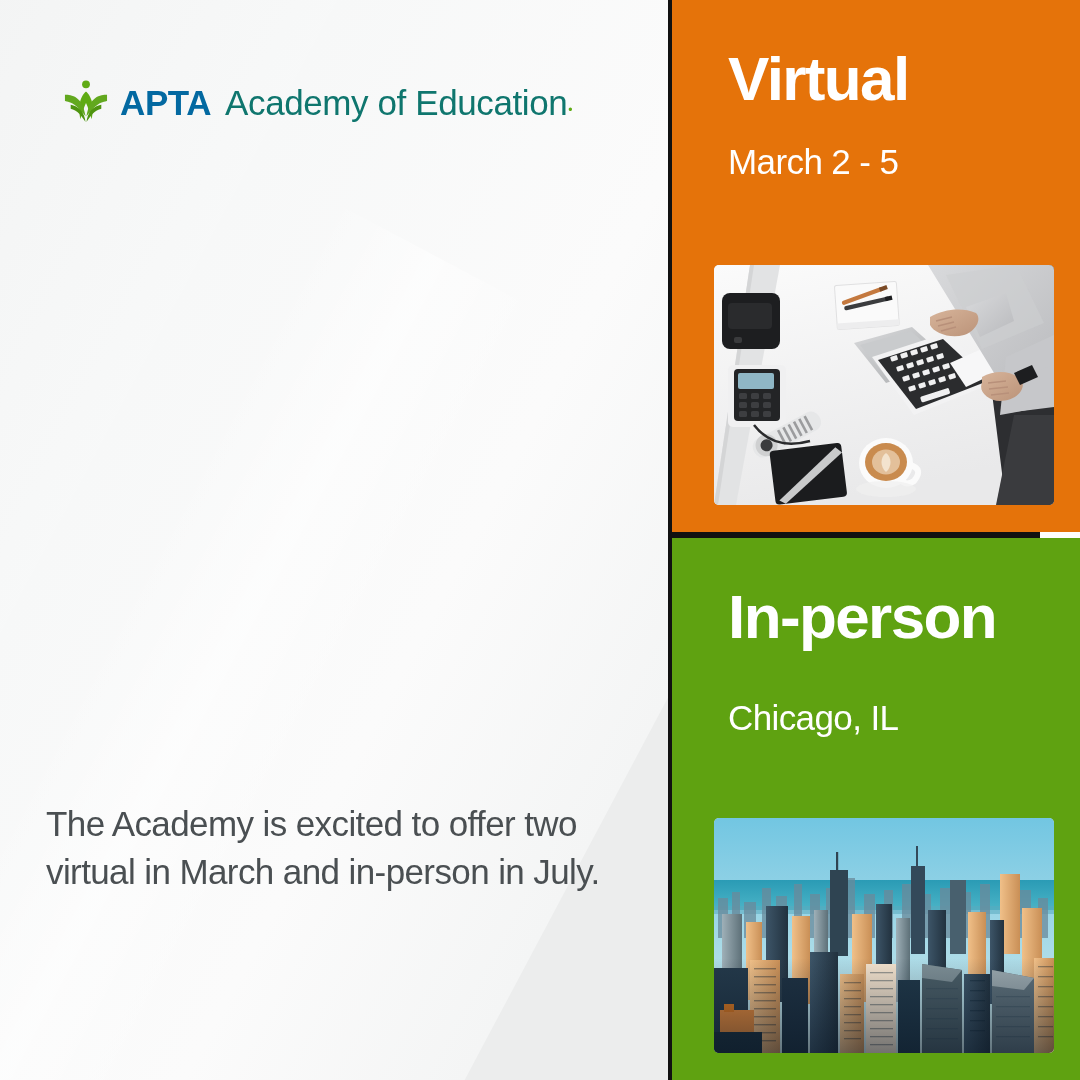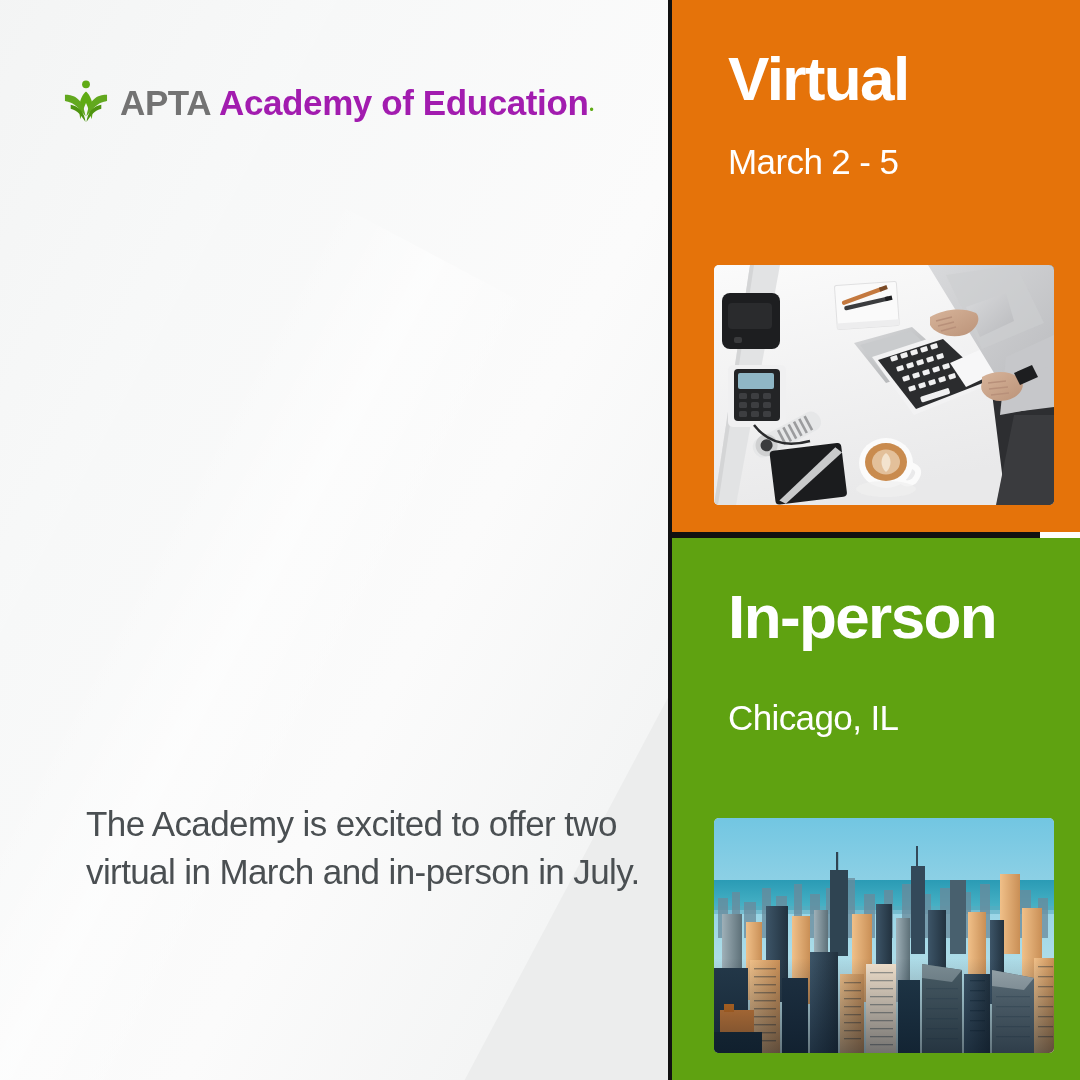--- a/index.html
+++ b/index.html
@@ -80,22 +80,22 @@
   }
   .logo-mark { width:48px; height:44px; display:block; flex:0 0 auto; }
   .logo-wordmark {
     font-size:35px;
     letter-spacing:-0.4px;
     white-space:nowrap;
     line-height:1;
     display:flex;
     align-items:baseline;
   }
-  .logo-apta { color:#737373; font-weight:700; }
-  .logo-aoe  { color:#a21caf; font-weight:700; margin-left:8px; }
+  .logo-apta { color:#0369a1; font-weight:700; }
+  .logo-aoe  { color:#0f766e; font-weight:400; margin-left:14px; }
   .logo-tm { color:#5FAB14; font-size:12px; margin-left:1px; position:relative; top:-1px; }
 
   
   .headline {
     position:absolute;
     left:50px; top:328px;
     width:600px;
     color:#5FAB14;
     font-size:86px;
     font-weight:400;
@@ -109,21 +109,21 @@
     position:absolute;
     left:46px; top:800px;
     width:560px;
     color:#4a4f52;
     font-size:35px;
     font-weight:400;
     line-height:1.36;
     letter-spacing:-0.6px;
     z-index:5;
   }
-  .body-copy .line { display:block; white-space:nowrap;margin-left:40px; }
+  .body-copy .line { display:block; white-space:nowrap; }
 
   
   .right-column {
     position:absolute;
     left:668px; top:0;
     width:372px; height:1080px;
     background:#111111;
   }
   .event-card {
     position:absolute;

